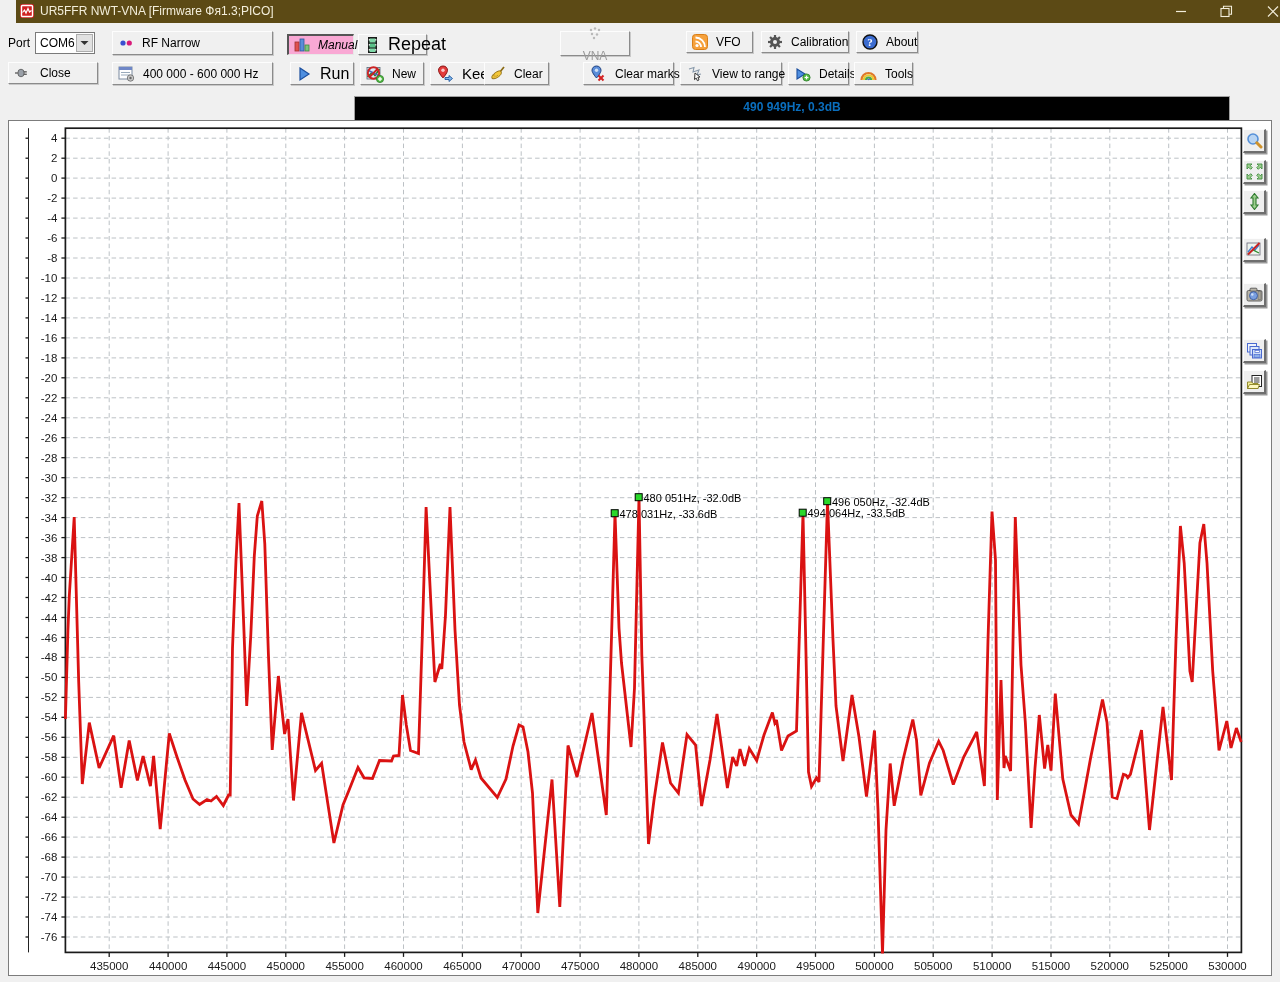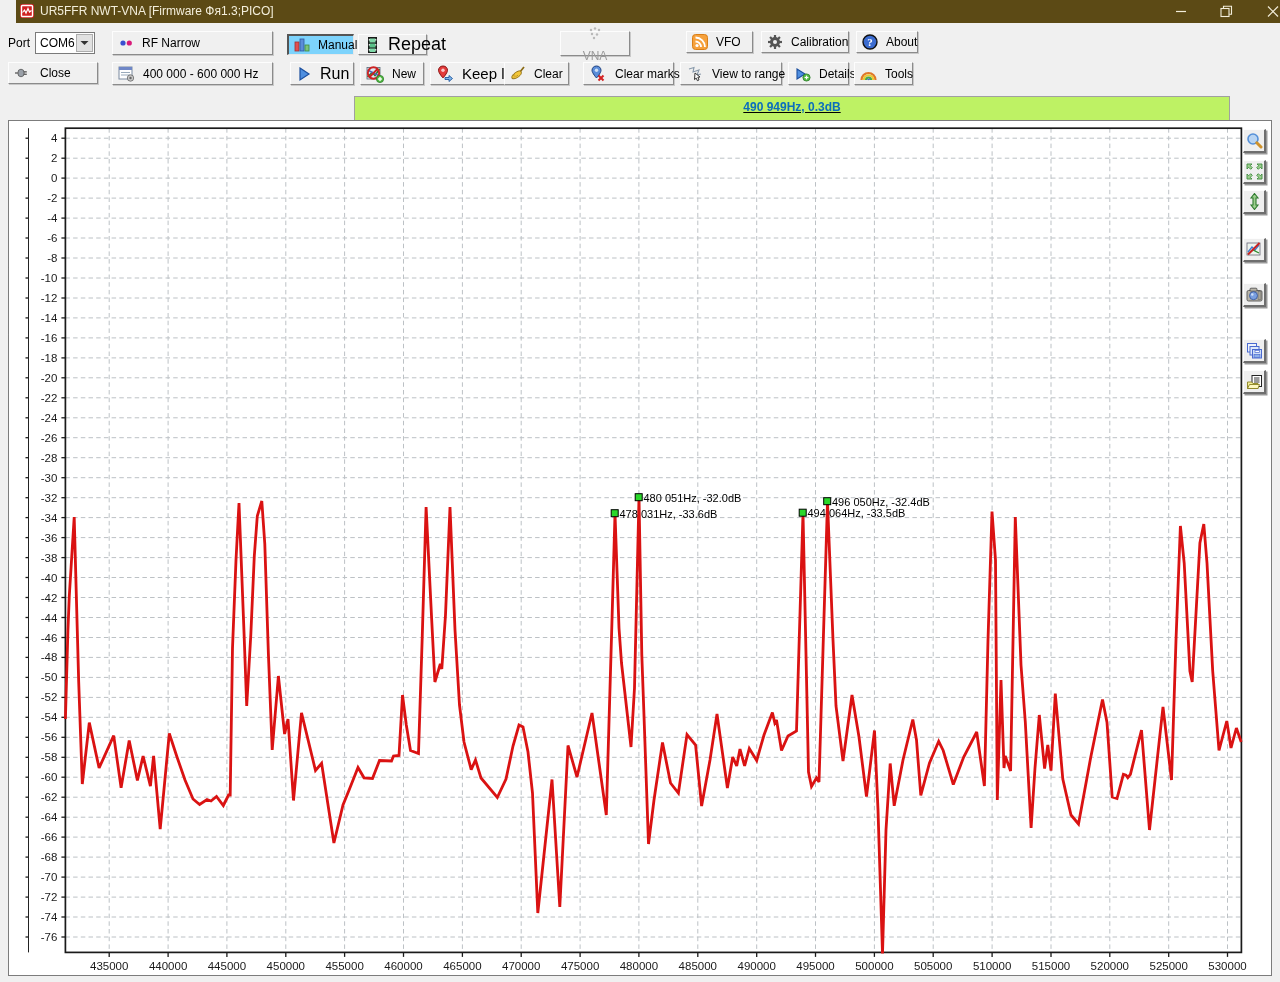--- a/index.html
+++ b/index.html
@@ -8,24 +8,24 @@
 #titlebar{position:absolute;left:0;top:0;width:1280px;height:23px;background:#5c4a15;margin-left:16px;}
 #titlebar .ttext{position:absolute;left:24px;top:4px;font-size:12px;color:#f3eedb;}
 #titlebar .ticon{position:absolute;left:4px;top:4px;}
 .wbtn{position:absolute;top:0;width:46px;height:23px;}
 .btn{position:absolute;background:#f0f0f0;border:1px solid #8b8b8b;
  border-top-color:#fdfdfd;border-left-color:#fdfdfd;
  box-shadow:1px 1px 0 #c9c9c9;
  display:flex;align-items:center;justify-content:flex-start;padding-left:5px;gap:8px;font-size:11.8px;color:#000;white-space:nowrap;}
 .btn.center{justify-content:center;padding-left:0;}
 .btn.pressed{border:1px solid #6a6a6a;border-top:2px solid #555;border-left:2px solid #555;
- border-bottom-color:#e8e8e8;border-right-color:#e8e8e8;box-shadow:none;background:#7dd3fc;}
+ border-bottom-color:#e8e8e8;border-right-color:#e8e8e8;box-shadow:none;background:#f9a8d4;font-style:italic;}
 .bi{display:flex;align-items:center;}
 .bi svg{display:block;}
-#hdr{position:absolute;left:354px;top:96px;width:876px;height:24px;background:#bef264;
+#hdr{position:absolute;left:354px;top:96px;width:876px;height:24px;background:#000000;
  border:1px solid #a0a0a0;border-bottom:none;text-decoration:underline;}
 #hdr span{display:block;text-align:center;margin-top:3px;font-size:12px;font-weight:bold;color:#0a6ebd;}
 .rbtn{position:absolute;width:23px;height:24px;background:#efefef;
  border-top:1px solid #fdfdfd;border-left:1px solid #fdfdfd;
  border-right:2px solid #6e6e6e;border-bottom:2px solid #6e6e6e;
  box-shadow:1.5px 1.5px 0 #999;
  display:flex;align-items:center;justify-content:center;}
 .lbl{position:absolute;font-size:12px;color:#000;}
 
 </style></head><body>
@@ -200,21 +200,21 @@
 <div class="btn" style="left:430px;top:62px;width:79px;height:23px;">
       <span class="bi">
         <svg width="18" height="17" viewBox="0 0 18 17" xmlns="http://www.w3.org/2000/svg">
           <path d="M7 1 C4.2 1 2.5 3 2.5 5.4 C2.5 8 7 13 7 13 C7 13 11.5 8 11.5 5.4 C11.5 3 9.8 1 7 1 Z" fill="#e33b3b" stroke="#8a1111" stroke-width="1"></path>
           <circle cx="7" cy="5.2" r="1.7" fill="#f9caca"></circle>
           <path d="M9 12.5 h4 v-2 l3.5 3 l-3.5 3 v-2 h-4 Z" fill="#7db4e8" stroke="#23589e" stroke-width="0.9"></path>
         </svg>
       </span>
       <span style="color:#000;font-size:15px;">Keep last</span>
     </div>
-<div class="btn" style="left:504px;top:62px;width:65px;height:23px;">
+<div class="btn" style="left:484px;top:62px;width:65px;height:23px;">
       <span class="bi">
         <svg width="16" height="16" viewBox="0 0 16 16" xmlns="http://www.w3.org/2000/svg">
           <path d="M14 1 L9.5 6.5" stroke="#8a6a14" stroke-width="1.7"></path>
           <path d="M10.8 5.2 C11.8 6.2 11.5 8 10 9.5 C8 11.5 4.5 13.5 2 12.5 C1.2 10 3.2 8.2 5.2 6.8 C7 5.5 9.4 4.2 10.8 5.2 Z" fill="#f3c73a" stroke="#8a6a14" stroke-width="0.9"></path>
           <path d="M4 11.5 L6 9.5 M6.5 10.5 L8 9 M3 10 L5 8.5" stroke="#b8912a" stroke-width="0.9"></path>
         </svg>
       </span>
       <span style="color:#000;font-size:12px;">Clear</span>
     </div>
 <div class="btn" style="left:583px;top:62px;width:91px;height:23px;">

